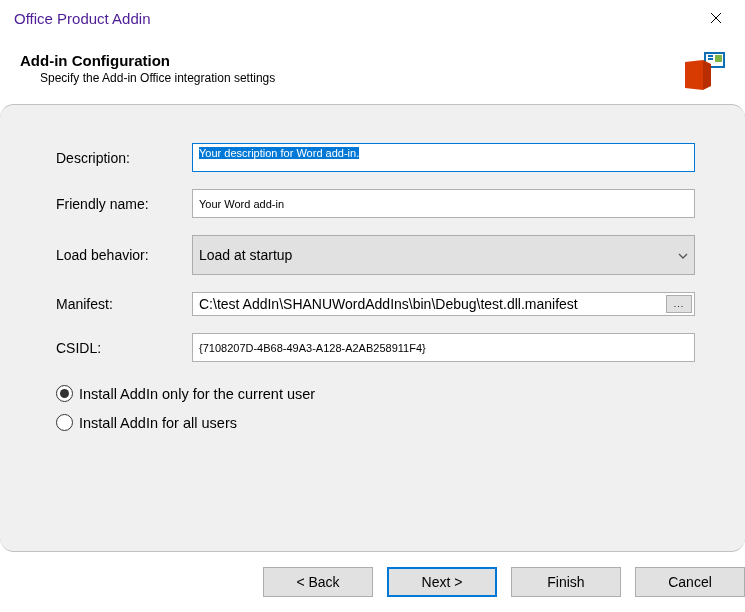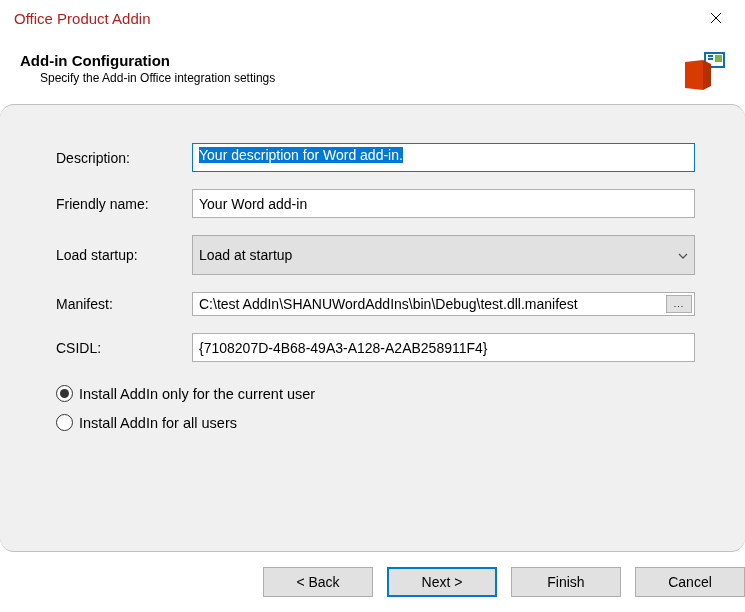--- a/index.html
+++ b/index.html
@@ -17,21 +17,21 @@
       display: flex; flex-direction: column;
       background: #fff;
     }
     .titlebar {
       display: flex; align-items: center; justify-content: space-between;
       height: 36px;
       padding: 0 6px 0 14px;
       background: #fff;
       font-size: 15px;
     }
-    .titlebar .title { color: #b91c1c; }
+    .titlebar .title { color: #4c1d95; }
     .close-btn {
       width: 46px; height: 30px;
       display: flex; align-items: center; justify-content: center;
       font-size: 16px; color: #000;
       cursor: pointer;
     }
     .header-section {
       padding: 16px 16px 14px 20px;
       background: #fff;
       display: flex; justify-content: space-between; align-items: flex-start;
@@ -64,21 +64,21 @@
       font-size: 14px;
       flex-shrink: 0;
     }
     .text-input {
       flex: 1;
       height: 29px;
       background: #fff;
       border: 1px solid #b0b0b0;
       padding: 3px 6px;
       font-family: inherit;
-      font-size: 14px;
+      font-size: 11px;
       outline: none;
     }
     .text-input.selected {
       border: 1px solid #0078d7;
     }
     .text-input.selected .sel {
       background: #0078d7; color: #fff;
     }
     .select-box {
       flex: 1;
@@ -192,21 +192,21 @@
         <span class="sel">Your description for Word add-in.</span>
       </div>
     </div>
 
     <div class="form-row">
       <label>Friendly name:</label>
       <input class="text-input" value="Your Word add-in" style="">
     </div>
 
     <div class="form-row">
-      <label>Load startup:</label>
+      <label>Load behavior:</label>
       <div class="select-box">
         <span>Load at startup</span>
         <span class="chev">
           <svg width="10" height="6" viewBox="0 0 10 6">
               <path d="M1 1 L5 5 L9 1" fill="none" stroke="#555" stroke-width="1.3"></path>
             </svg>
         </span>
       </div>
     </div>
 

